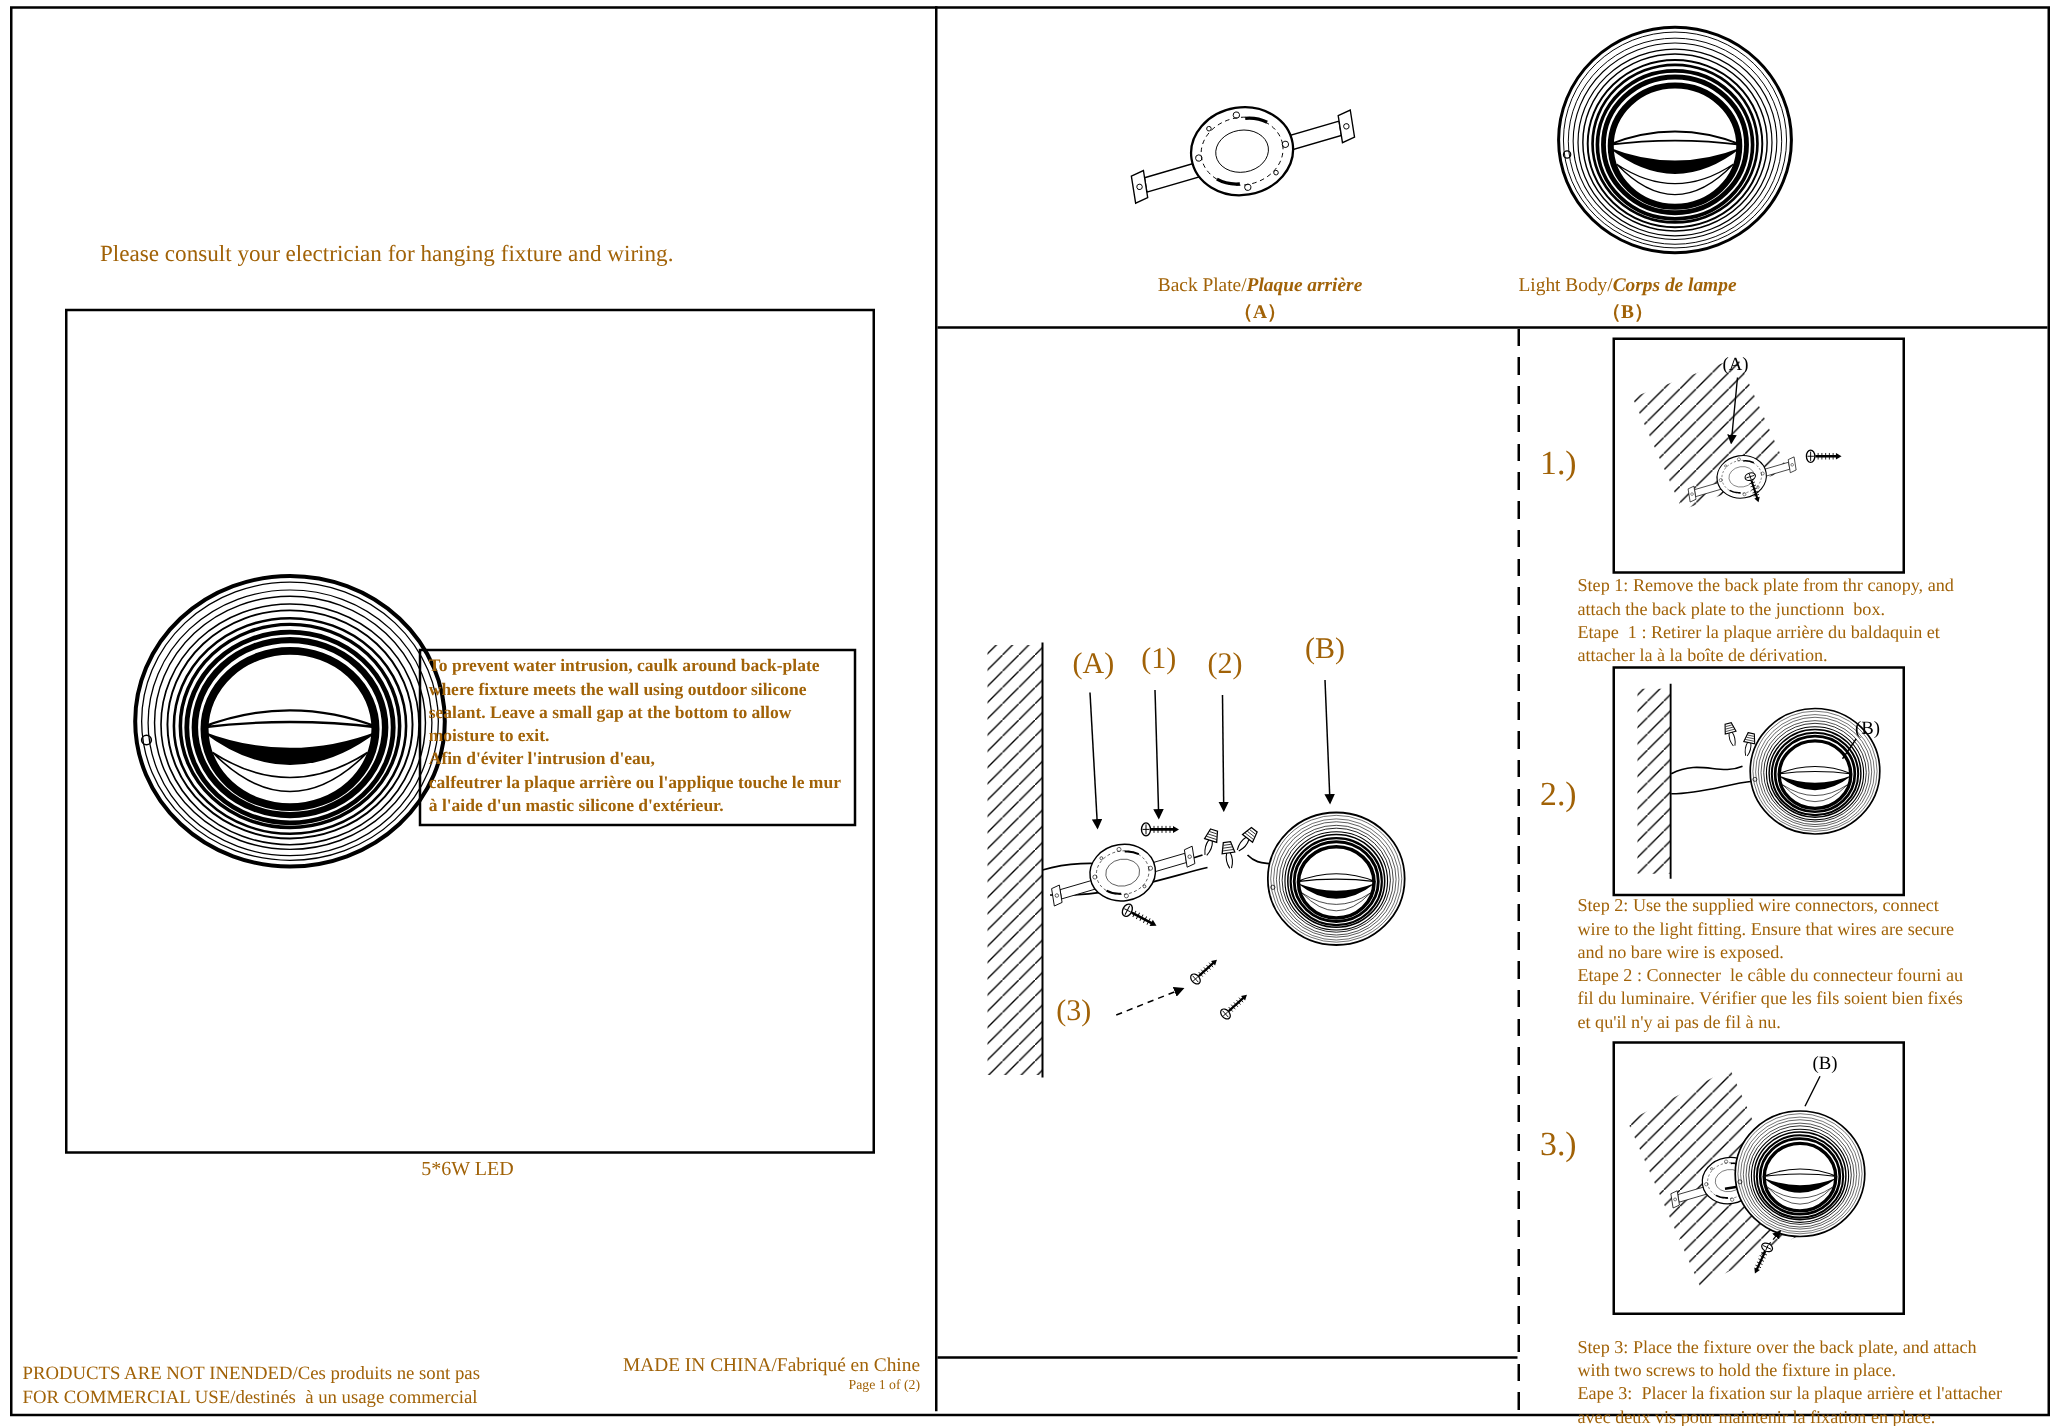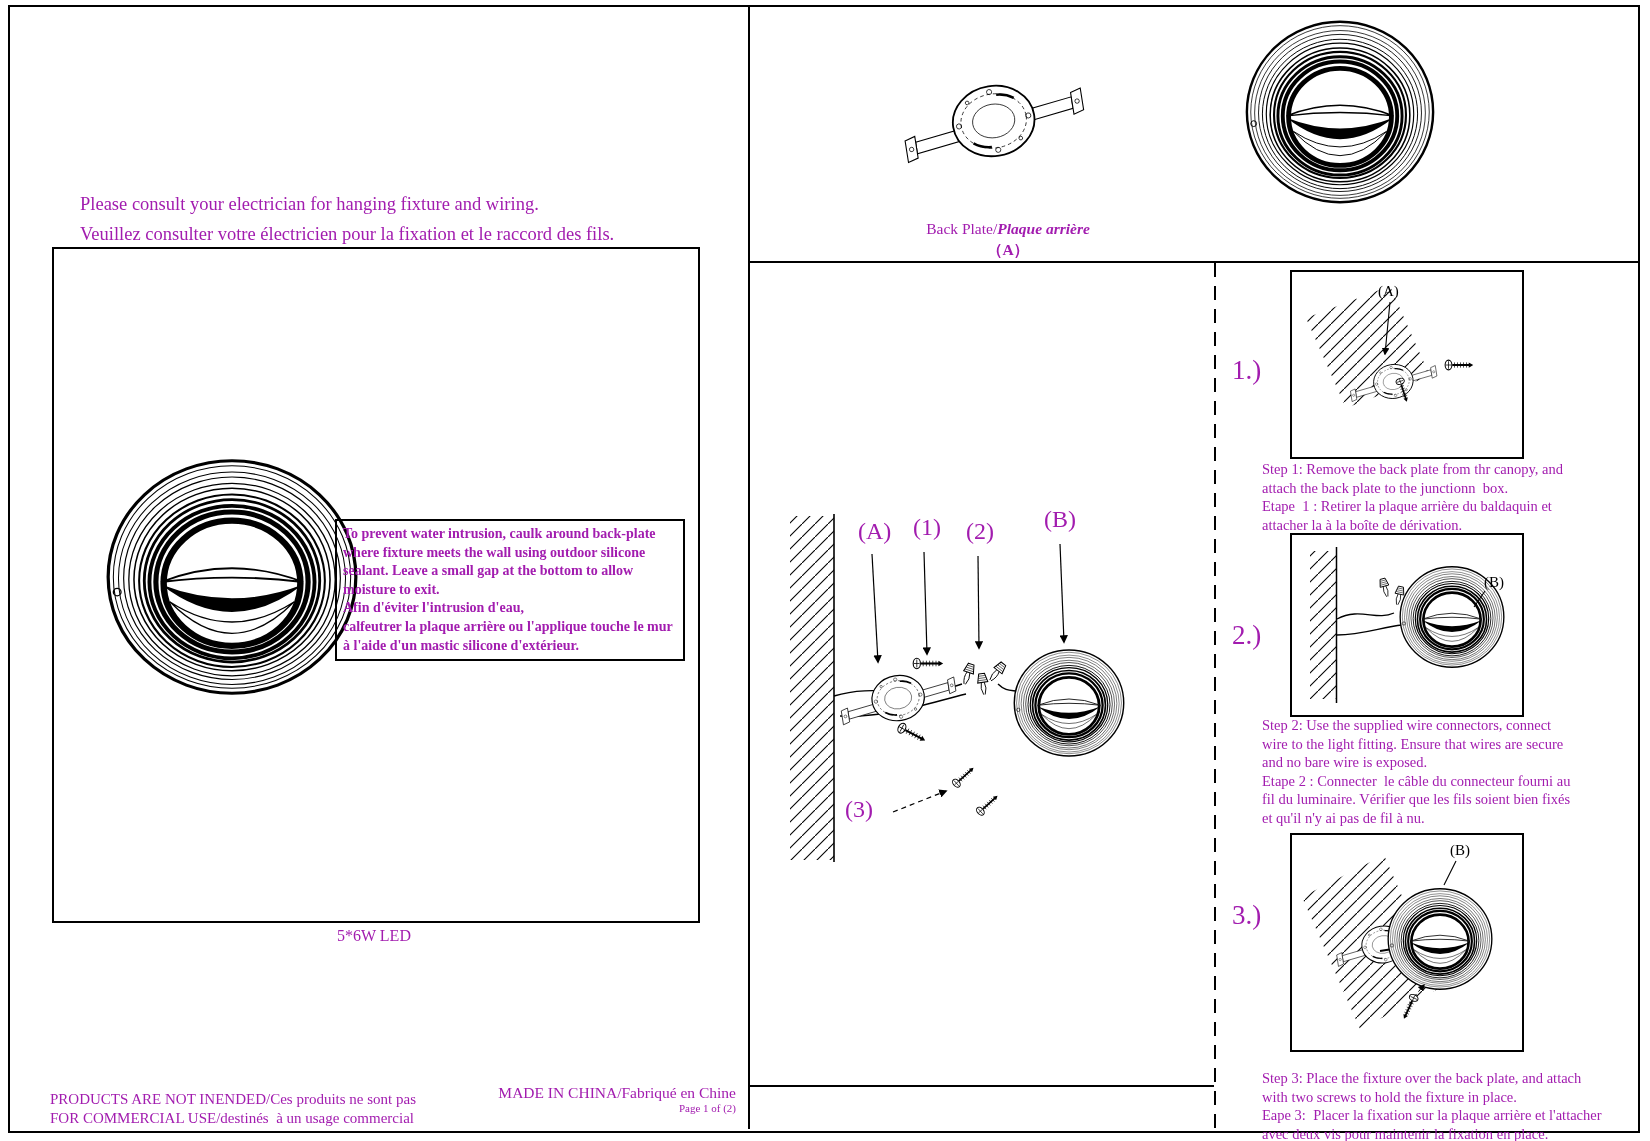--- a/index.html
+++ b/index.html
@@ -1,17 +1,17 @@
 <!DOCTYPE html>
 <html><head>
 <meta charset="utf-8">
 <style>
   html,body{margin:0;padding:0;background:#fff;}
   .sheet{
-    position:relative;width:1650px;height:1141px;background:#fff;color:#a21caf;
+    position:relative;width:1650px;height:1141px;background:#fff;color:#a16207;
     font-family:"Liberation Serif","DejaVu Serif",serif;overflow:hidden;
   }
   .abs{position:absolute;}
   .line{position:absolute;background:#000;}
   .outer-frame{position:absolute;left:8px;top:5px;width:1628px;height:1124px;border:2px solid #000;}
   .dashedv{
     position:absolute;width:2px;
     background:repeating-linear-gradient(180deg,#000 0 14px,transparent 14px 23px);
   }
   .pre{white-space:pre-wrap;}
@@ -23,21 +23,21 @@
   .caption{font-size:15.5px;line-height:21px;}
   .caption .b{font-weight:normal;}
   .caption .i{font-weight:bold;font-style:italic;margin-top:36px;}
   .caption .tag{font-weight:bold;}
   .asm-label{font-size:24px;}
   .step-num{font-size:27px;}
   .step-text{font-size:14.5px;line-height:18.5px;}
   .figbox{border:2px solid #000;background:#fff;}
   .fig-label{font-family:"Liberation Serif",serif;font-size:15px;fill:#000;}
   svg{display:block;}
-  .footer{font-size:15px;line-height:19px;margin-left:32px;}
+  .footer{font-size:15px;line-height:19px;}
 </style>
 </head>
 <body>
 
 <svg aria-hidden="true" style="position:absolute;width:0;height:0;overflow:hidden">
   <defs>
     <pattern id="hatch" patternUnits="userSpaceOnUse" width="13" height="13">
       <path d="M0,13 L13,0" stroke="#000" stroke-width="1.1"></path>
     </pattern>
     <marker id="arr" viewBox="0 0 10 10" refX="8" refY="5" markerWidth="7" markerHeight="7" orient="auto-start-reverse">
@@ -102,21 +102,20 @@
 <div class="sheet">
 
   <div class="outer-frame"></div>
   <div class="line" style="left:748px;top:5px;width:2px;height:1124px;"></div>
   <div class="line" style="left:750px;top:261px;width:888px;height:2px;"></div>
   <div class="dashedv" style="left:1214px;top:263px;height:866px;"></div>
   <div class="line" style="left:750px;top:1085px;width:464px;height:2px;"></div>
 
   <div class="abs consult" style="left:80px;top:190px;width:640px;">
     <div>Please consult your electrician for hanging fixture and wiring.</div>
-    <div>Veuillez consulter votre électricien pour la fixation et le raccord des fils.</div>
   </div>
 
   <div class="inner-frame" style="left:52px;top:247px;width:644px;height:672px;"></div>
 
   <svg class="abs" style="left:103px;top:452px;" width="258" height="250" viewBox="0 0 200 200" preserveAspectRatio="none">
     <use href="#fx"></use>
   </svg>
 
   <div class="abs caution pre" style="left:335px;top:519px;width:334px;">To prevent water intrusion, caulk around back-plate
 where fixture meets the wall using outdoor silicone
@@ -139,20 +138,24 @@
     <use href="#bp"></use>
   </svg>
   <div class="abs center caption" style="left:893px;top:218px;width:230px;">
     <div><span class="b">Back Plate</span><span class="b">/</span><span class="i">Plaque arrière</span></div>
     <div class="tag">（A）</div>
   </div>
 
   <svg class="abs" style="left:1243px;top:14px;" width="194" height="196" viewBox="0 0 200 200">
     <use href="#fx"></use>
   </svg>
+  <div class="abs center caption" style="left:1187px;top:218px;width:230px;">
+    <div><span class="b">Light Body</span><span class="b">/</span><span class="i">Corps de lampe</span></div>
+    <div class="tag">（B）</div>
+  </div>
 
   <span class="abs asm-label" style="left:858px;top:518px;">(A)</span>
   <span class="abs asm-label" style="left:913px;top:514px;">(1)</span>
   <span class="abs asm-label" style="left:966px;top:518px;">(2)</span>
   <span class="abs asm-label" style="left:1044px;top:506px;">(B)</span>
   <span class="abs asm-label" style="left:845px;top:796px;">(3)</span>
 
   <svg class="abs" style="left:750px;top:264px;" width="465" height="820" viewBox="0 0 465 820">
 
     <rect x="40" y="252" width="44" height="344" fill="url(#hatch)"></rect>

